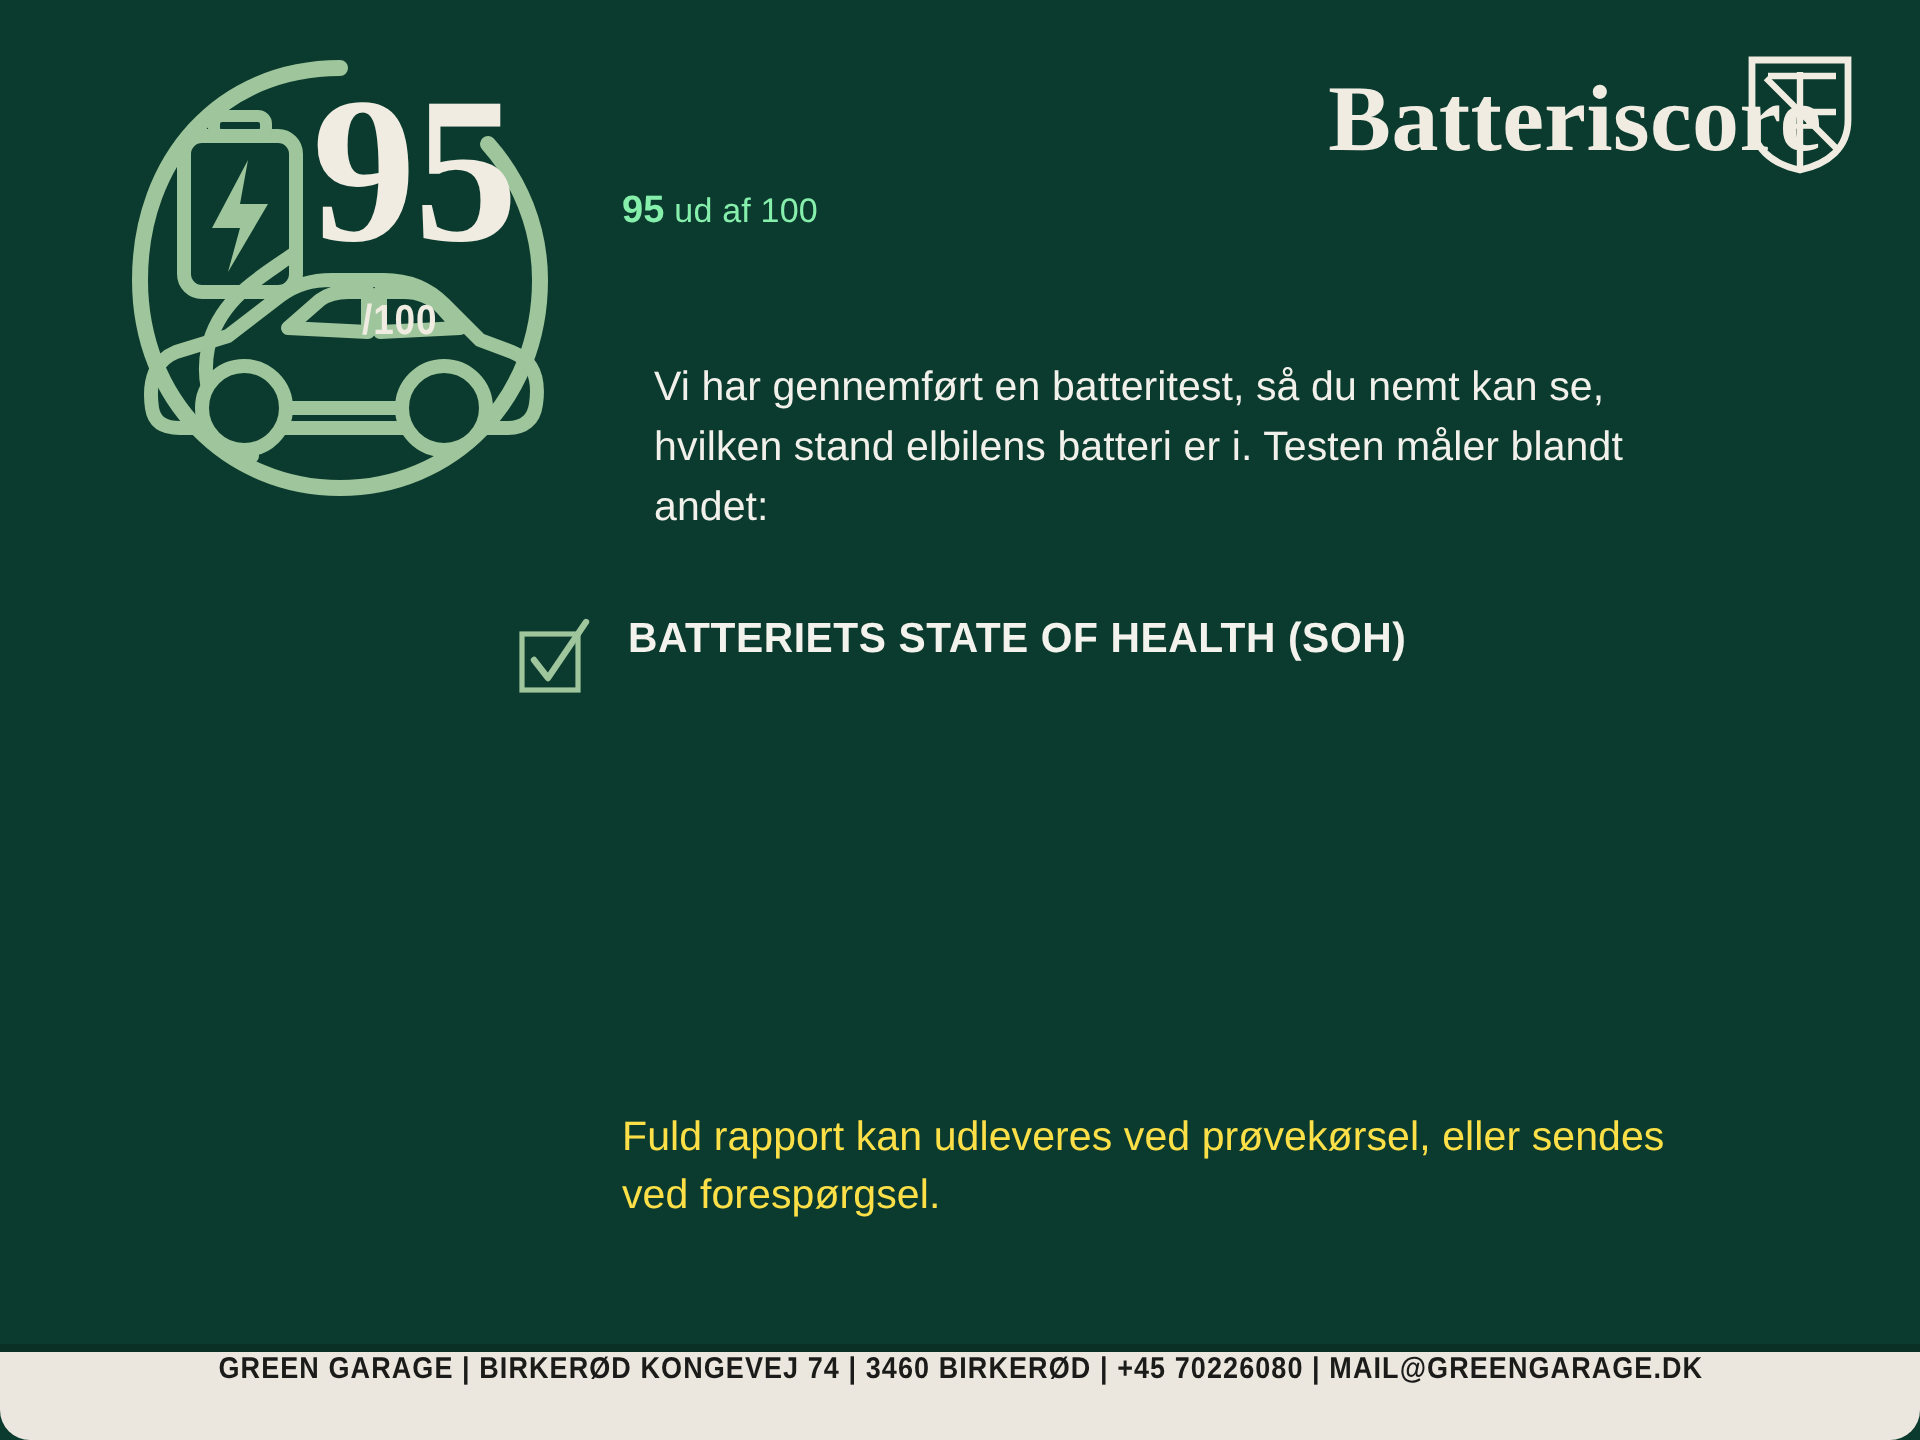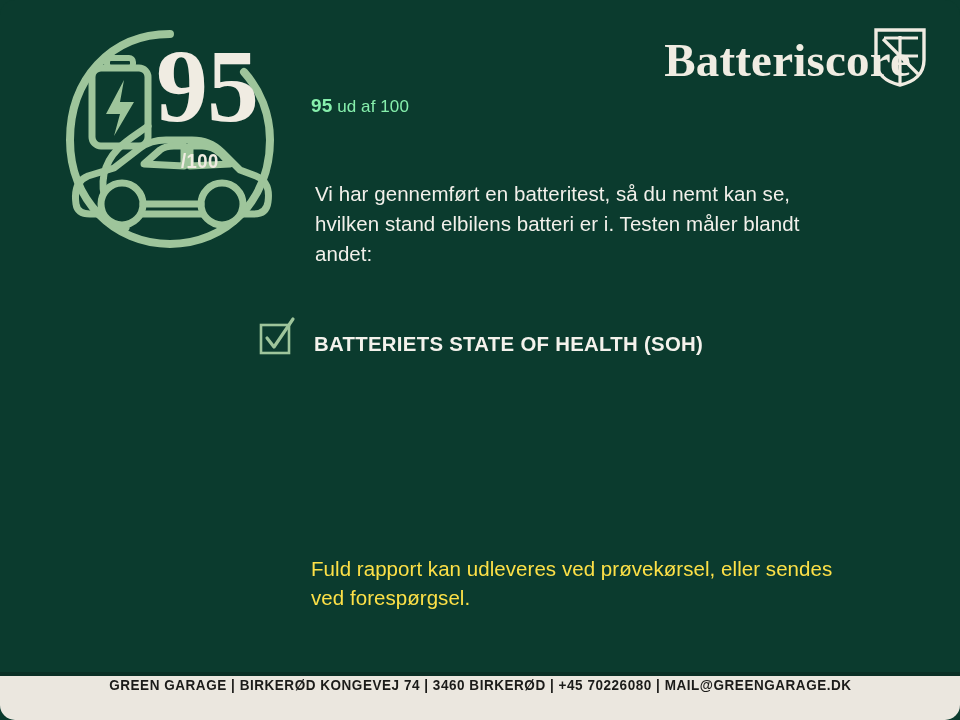--- a/index.html
+++ b/index.html
@@ -80,39 +80,39 @@
   .subtitle {
     margin: 10px 0 0 0;
     font-size: 17px;
     color: #86efac;
     letter-spacing: 0.1px;
   }
   .subtitle .sub-num { font-weight: 700; font-size: 19px; }
   .subtitle .sub-rest { font-weight: 400; }
 
   .intro {
-    margin: 62px 0 0 4px;
+    margin: 62px 0 0 16px;
     font-size: 20.5px;
     line-height: 1.45;
     color: #f2f0ea;
     font-weight: 400;
     letter-spacing: 0.05px;
     max-width: 520px;
   }
 
   
   .checklist {
     position: absolute;
     left: 258px;
     top: 308px;
     width: 640px;
   }
   .check-row {
     display: flex;
-    align-items: flex-end;
+    align-items: flex-start;
     height: 48px;
     margin-bottom: 26px;
   }
   .check-row:last-child { margin-bottom: 0; }
   .check-box {
     flex: 0 0 auto;
     width: 38px;
     height: 40px;
     margin-right: 18px;
     position: relative;

